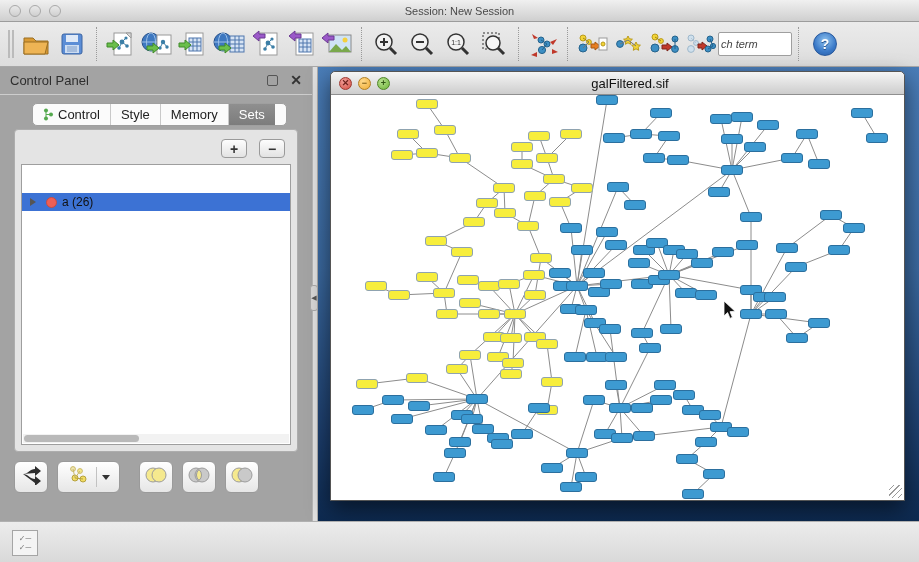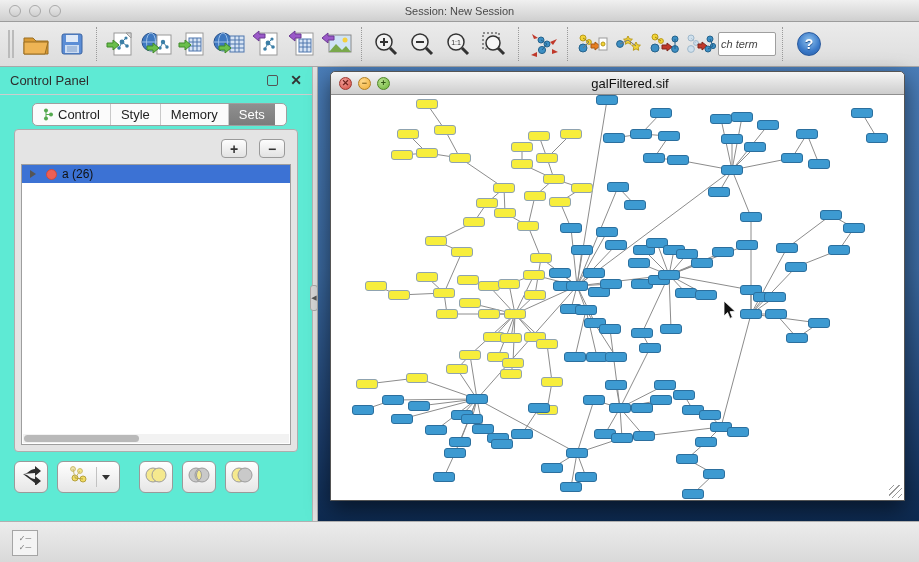--- a/index.html
+++ b/index.html
@@ -14,33 +14,33 @@
     background:linear-gradient(#e9e9e9,#cfcfcf); }
   .win-title { position:absolute; left:0; right:0; text-align:center; font-size:11px; color:#4a4a4a; }
 
   
   .toolbar { height:45px; background:linear-gradient(#ebebeb,#dddddd); border-bottom:1px solid #a8a8a8;
     display:flex; align-items:center; padding:0 4px; }
   .tb-handle { width:6px; height:28px; border-left:2px solid #bbb; border-right:2px solid #bbb; margin:0 4px; }
   .tb-sep { width:1px; height:34px; border-left:1px dotted #9a9a9a; margin:0 6px; }
   .tb-btn { width:36px; height:36px; display:flex; align-items:center; justify-content:center; border-radius:4px; }
   .tb-btn svg { display:block; }
-  .search-box { width:58px; height:24px; background:#fff; border:1px solid #9f9f9f; border-radius:2px;
+  .search-box { width:74px; height:24px; background:#fff; border:1px solid #9f9f9f; border-radius:2px;
     overflow:hidden; display:flex; align-items:center; }
   .search-text { font-size:11px; font-style:italic; color:#444; white-space:nowrap; padding-left:2px; }
   .help-btn { width:24px; height:24px; border-radius:50%; margin-left:8px;
     background:radial-gradient(circle at 50% 35%, #8fc3ef 0%, #3a79c8 60%, #2a5ea6 100%);
     border:1px solid #2a5a9d; color:#fff; font-weight:bold; font-size:14px;
     display:flex; align-items:center; justify-content:center; text-shadow:0 1px 1px #1c4a86; }
 
   
   .main { display:flex; height:454px; }
 
   
-  .control-panel { width:313px; background:#5eead4; border-right:1px solid #b5b5b5; position:relative; }
+  .control-panel { width:313px; background:#a3a3a3; border-right:1px solid #b5b5b5; position:relative; }
   .cp-header { height:28px; display:flex; align-items:center; padding:0 10px; border-bottom:1px solid #cdcdcd; }
   .cp-title { font-size:13px; color:#2e2e2e; flex:1; }
   .cp-float { width:11px; height:11px; border:1.5px solid #555; border-radius:2px; margin-right:12px; }
   .cp-close { font-size:14px; font-weight:bold; color:#333; line-height:11px; }
   .tabbar { margin:8px 0 0 32px; width:255px; height:23px; display:flex; background:#fbfbfb;
     border:1px solid #9f9f9f; border-radius:5px; overflow:hidden; font-size:13px; }
   .tab { display:flex; align-items:center; justify-content:center; gap:4px; color:#222;
     border-right:1px solid #c9c9c9; padding:0 10px; flex:0 0 auto; }
   .tab:last-child { border-right:none; }
   .tab.selected { background:linear-gradient(#8f8f8f,#7c7c7c); color:#fff;text-align:right; }
@@ -48,21 +48,21 @@
 
   .sets-box { position:absolute; left:14px; right:14px; top:62px; height:323px;
     border:1px solid #adadad; border-radius:4px; background:#e4e4e4; }
   .pm-row { position:absolute; top:9px; right:12px; display:flex; gap:12px; }
   .pm-btn { width:26px; height:19px; border:1px solid #9a9a9a; border-radius:4px;
     background:linear-gradient(#fdfdfd,#e3e3e3); font-size:14px; font-weight:bold; color:#333;
     display:flex; align-items:center; justify-content:center; line-height:1; }
   .sets-list { position:absolute; left:6px; right:6px; top:34px; bottom:6px; background:#fff;
     border:1px solid #9e9e9e; overflow:hidden; }
   .set-row { height:18px; display:flex; align-items:center; font-size:12px; color:#111; }
-  .set-row.selected { background:#3c72d4; }
+  .set-row.selected { background:#3c72d4;margin-top:28px; }
   .disclosure { width:0; height:0; border-left:6px solid #555; border-top:4px solid transparent;
     border-bottom:4px solid transparent; margin:0 10px 0 8px; }
   .red-dot { width:11px; height:11px; border-radius:50%; background:#ee5f55; border:1px solid #c84b42; margin-right:5px; }
   .hscroll { position:absolute; left:1px; right:1px; bottom:1px; height:9px; background:#f2f2f2; }
   .hthumb { position:absolute; left:1px; top:1px; width:115px; height:7px; background:#b9b9b9; border-radius:4px; }
 
   .cp-actions { position:absolute; left:14px; top:394px; display:flex; align-items:center; }
   .act-btn { height:32px; border:1px solid #9a9a9a; border-radius:6px;
     background:linear-gradient(#ffffff,#e6e6e6); display:flex; align-items:center; justify-content:center; }
   .w34 { width:34px; } .gap8 { margin-right:9px; } .gap18 { margin-right:19px; }

